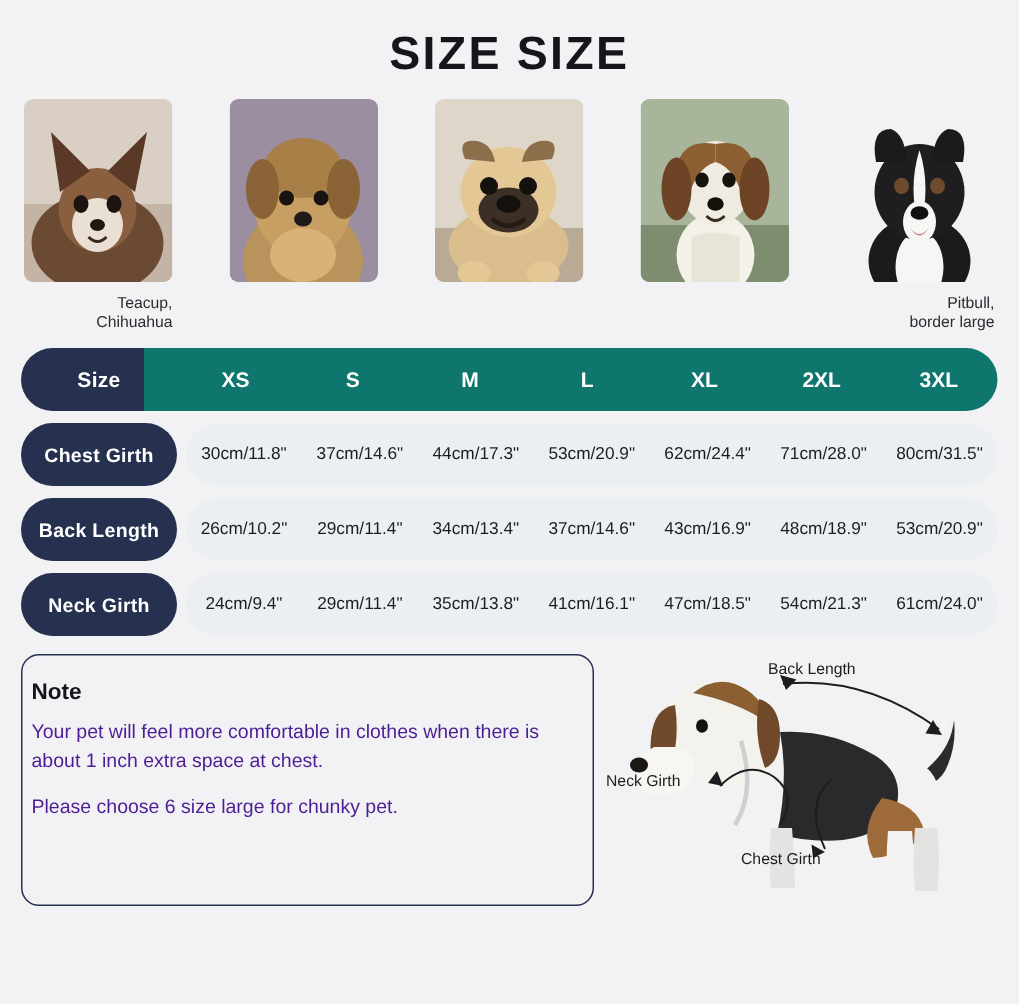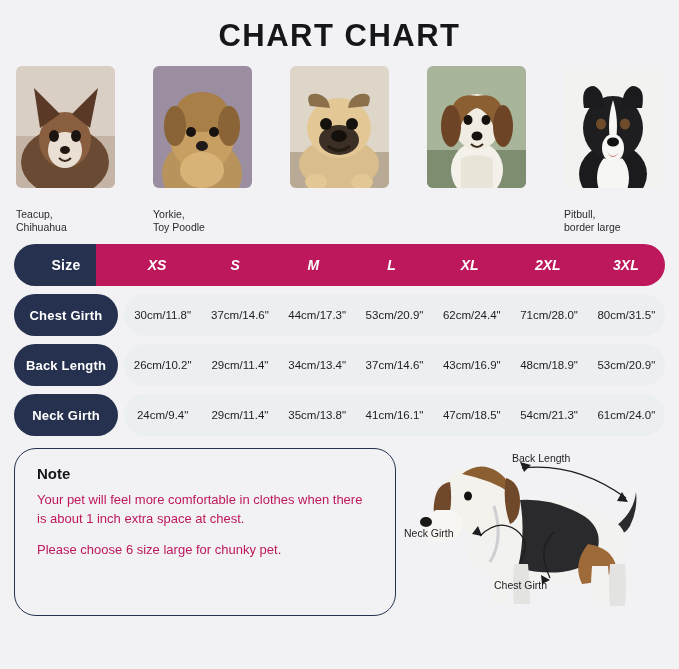--- a/index.html
+++ b/index.html
@@ -43,27 +43,26 @@
   }
   .photo {
     width: 99px;
     height: 122px;
     border-radius: 6px;
     overflow: hidden;
     position: relative;
   }
   .photo svg { display: block; }
   .caption {
-    text-align: left;
+    text-align: right;
     font-size: 10.5px;
     line-height: 13px;
     color: #2b2b2f;
     padding-top: 8px;
     white-space: pre-line;
-    margin-top: 12px;
   }
 
   
   .table {
     margin-top: 10px;
   }
   .row {
     display: flex;
     align-items: flex-start;
     height: 42px;
@@ -87,25 +86,24 @@
     font-size: 14px;
   }
   .row .cells {
     flex: 1 1 auto;
     display: flex;
     height: 42px;
     border-radius: 21px;
     align-items: center;
   }
   .row.header .cells {
-    background: #be185d;
+    background: #0f766e;
     color: #fff;
     font-weight: bold;
     font-size: 14px;
-    font-style: italic;
   }
   .row.data .cells {
     background: #eceff2;
     color: #1d1d1f;
     font-size: 11.5px;
   }
   .row .cells .cell {
     flex: 1 1 0;
     text-align: center;
     white-space: nowrap;
@@ -129,36 +127,36 @@
   
   .bottom {
     display: flex;
     margin-top: 12px;
     gap: 6px;
   }
   .note {
     width: 382px;
     flex: 0 0 382px;
     border: 1.5px solid #26314f;
-    border-radius: 22px;
+    border-radius: 12px;
     box-sizing: border-box;
-    padding: 16px 20px 14px 22px;
+    padding: 16px 20px 14px 6px;
     height: 168px;
   }
   .note h3 {
     margin: 0 0 8px 0;
     font-size: 15px;
     font-weight: bold;
     color: #15161a;
   }
   .note p {
     margin: 0 0 12px 0;
     font-size: 13px;
     line-height: 19px;
-    color: #be185d;
+    color: #4c1d95;
   }
   .note p:last-child { margin-bottom: 0; }
 
   .dog-area {
     position: relative;
     flex: 1 1 auto;
     height: 168px;
   }
   .dog-area svg { display: block; }
   .dog-label {
@@ -169,21 +167,21 @@
   }
   .lbl-back   { left: 110px; top: 4px; }
   .lbl-neck   { left: 2px;  top: 79px; }
   .lbl-chest  { left: 92px; top: 131px; }
 </style>
 </head>
 <body>
 
 <div class="page">
 
-  <div class="title">CHART CHART</div>
+  <div class="title">SIZE SIZE</div>
 
   <div class="photo-row">
 
     <div class="photo-cell">
       <div class="photo">
         <svg width="99" height="122" viewBox="0 0 99 122">
           <rect width="99" height="122" fill="#d9cfc4"></rect>
           <rect y="70" width="99" height="52" fill="#c3b4a6"></rect>
           <ellipse cx="49" cy="96" rx="44" ry="34" fill="#6b4a33"></ellipse>
           <ellipse cx="49" cy="74" rx="26" ry="28" fill="#8a5f3f"></ellipse>
@@ -209,22 +207,20 @@
           <ellipse cx="49" cy="46" rx="26" ry="20" fill="#a97f48"></ellipse>
           <ellipse cx="22" cy="60" rx="11" ry="20" fill="#8a6336"></ellipse>
           <ellipse cx="76" cy="60" rx="11" ry="20" fill="#8a6336"></ellipse>
           <ellipse cx="38" cy="66" rx="5" ry="5" fill="#181310"></ellipse>
           <ellipse cx="61" cy="66" rx="5" ry="5" fill="#181310"></ellipse>
           <ellipse cx="49" cy="80" rx="6" ry="5" fill="#20191a"></ellipse>
           <path d="M40 92 q9 8 18 0" stroke="#5c4023" stroke-width="2.5" fill="none"></path>
           <ellipse cx="49" cy="104" rx="22" ry="18" fill="#d9b277"></ellipse>
         </svg>
       </div>
-      <div class="caption">Yorkie,
-Toy Poodle</div>
     </div>
 
     <div class="photo-cell">
       <div class="photo">
         <svg width="99" height="122" viewBox="0 0 99 122">
           <rect width="99" height="122" fill="#ded6c9"></rect>
           <rect y="86" width="99" height="36" fill="#b9aa96"></rect>
           <ellipse cx="49" cy="98" rx="40" ry="26" fill="#d9bd8c"></ellipse>
           <ellipse cx="49" cy="62" rx="32" ry="30" fill="#e3c896"></ellipse>
           <path d="M20 40 q-6 -14 8 -12 q10 2 12 14 Z" fill="#8a6f4a"></path>

